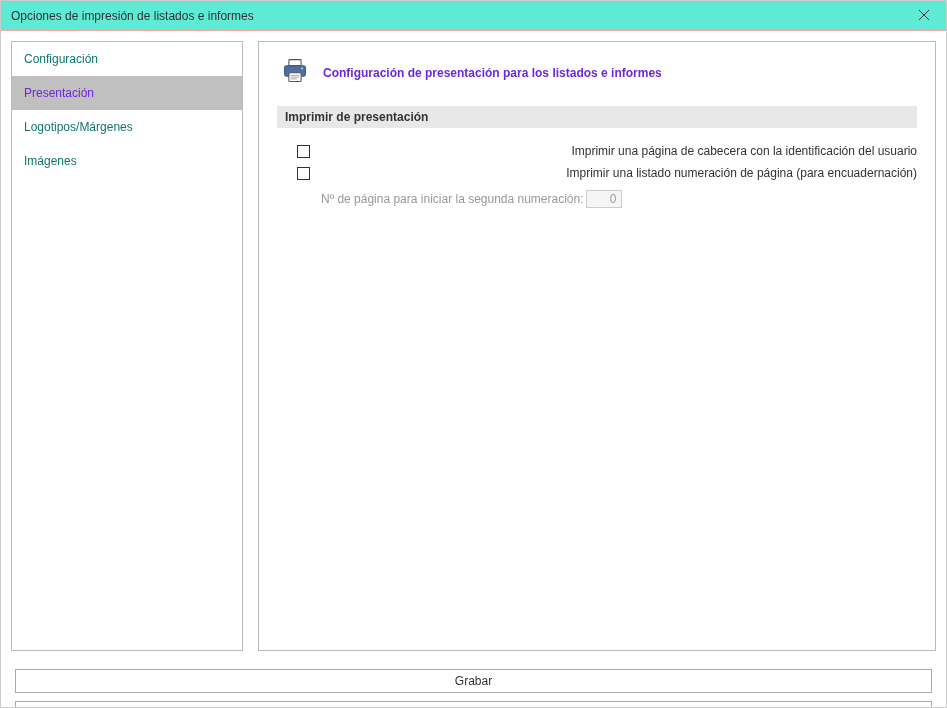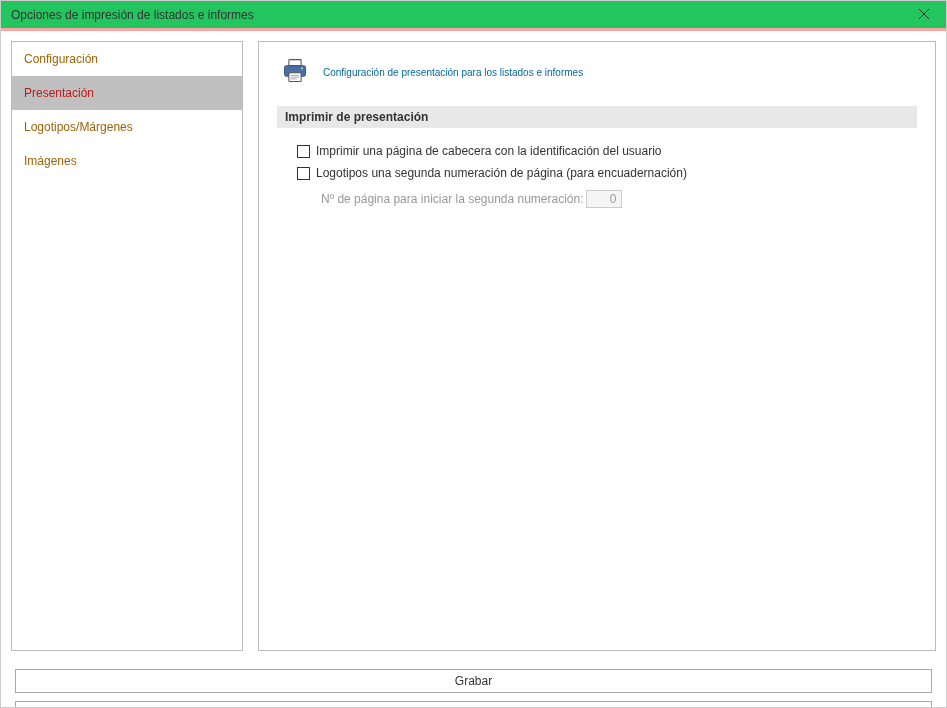--- a/index.html
+++ b/index.html
@@ -11,22 +11,22 @@
       width: 947px;
       height: 708px;
       overflow: hidden;
       border: 1px solid #ccc;
     }
     .titlebar {
       height: 30px;
       display: flex;
       align-items: center;
       padding-left: 10px;
-      border-bottom: 3px solid #fca5a5;
-      background: #22c55e;
+      border-bottom: 1px solid #fca5a5;
+      background: #5eead4;
     }
     .titlebar-title {
       flex: 1;
       font-size: 12px;
       color: #333;
     }
     .titlebar-close {
       width: 45px;
       height: 30px;
       display: flex;
@@ -42,62 +42,64 @@
       height: 630px;
     }
     .sidebar {
       width: 232px;
       border: 1px solid #bbb;
       background: #fff;
     }
     .sidebar-item {
       padding: 10px 12px;
       font-size: 12px;
-      color: #a16207;
+      color: #0f766e;
       cursor: pointer;
     }
     .sidebar-item.selected {
       background: #c0c0c0;
-      color: #b91c1c;
+      color: #6d28d9;
     }
     .main-panel {
       flex: 1;
       border: 1px solid #bbb;
       background: #fff;
       padding: 15px 18px;
       display: flex;
       flex-direction: column;
     }
     .panel-header {
       display: flex;
       align-items: center;
       gap: 14px;
       margin-bottom: 18px;
       padding-left: 4px;
     }
     .panel-header-title {
-      font-size: 10px;
-      color: #0369a1;
+      font-size: 12px;
+      color: #6d28d9;
+      font-weight: bold;
     }
     .printer-icon svg { width: 28px; height: 28px; }
     .section-header {
       background: #e8e8e8;
       padding: 4px 8px;
       font-size: 12px;
       font-weight: bold;
       color: #333;
       margin-bottom: 12px;
     }
     .checkbox-row {
       display: flex;
       align-items: center;
       gap: 6px;
       padding: 4px 0 4px 20px;
       font-size: 12px;
       color: #333;
+      justify-content: space-between;
     }
     .checkbox {
       width: 13px;
       height: 13px;
       border: 1px solid #333;
       background: #fff;
       cursor: pointer;
       flex-shrink: 0;
     }
     .sub-row {
@@ -187,21 +189,21 @@
     <div class="section-header">Imprimir de presentación</div>
 
     <div class="checkbox-row">
       <div class="checkbox"></div>
       <span>Imprimir una página de cabecera con la identificación del usuario</span>
     </div>
 
 
     <div class="checkbox-row">
       <div class="checkbox"></div>
-      <span>Logotipos una segunda numeración de página (para encuadernación)</span>
+      <span>Imprimir una listado numeración de página (para encuadernación)</span>
     </div>
 
     <div class="sub-row">
       <span>Nº de página para iniciar la segunda numeración:</span>
       <div class="num-input">0</div>
     </div>
   </div>
 </div>
 
 <div class="footer">

